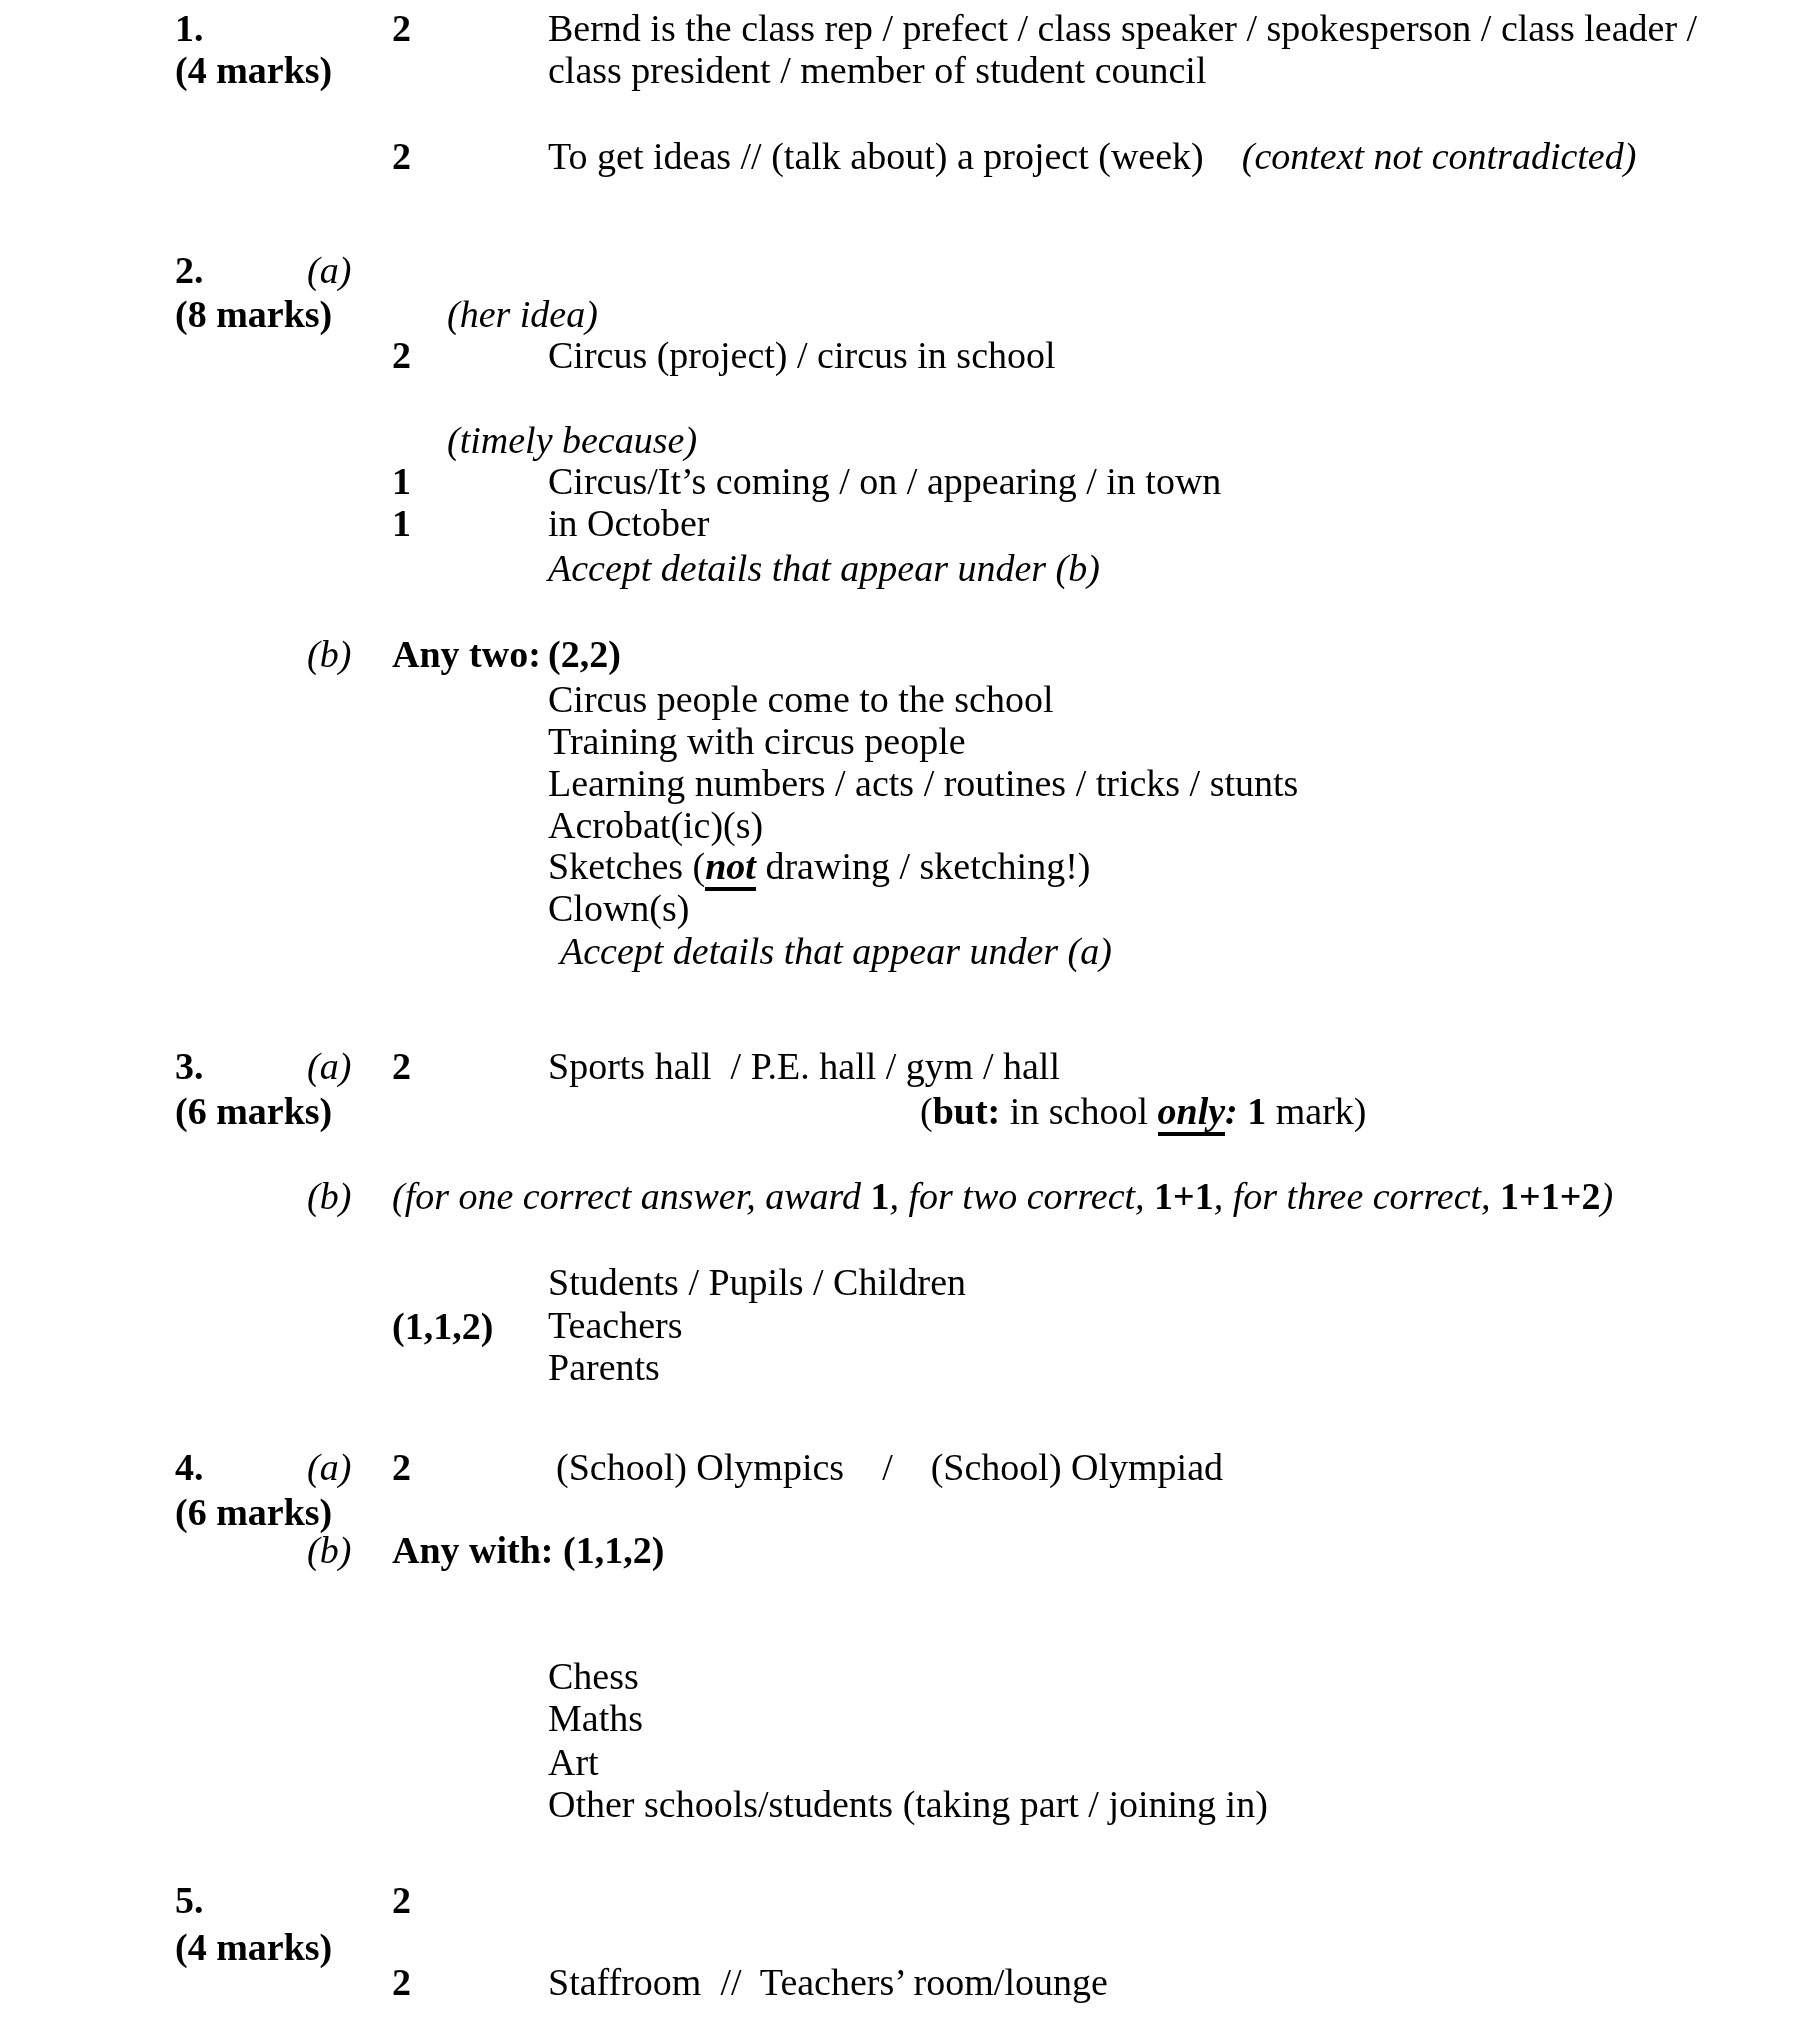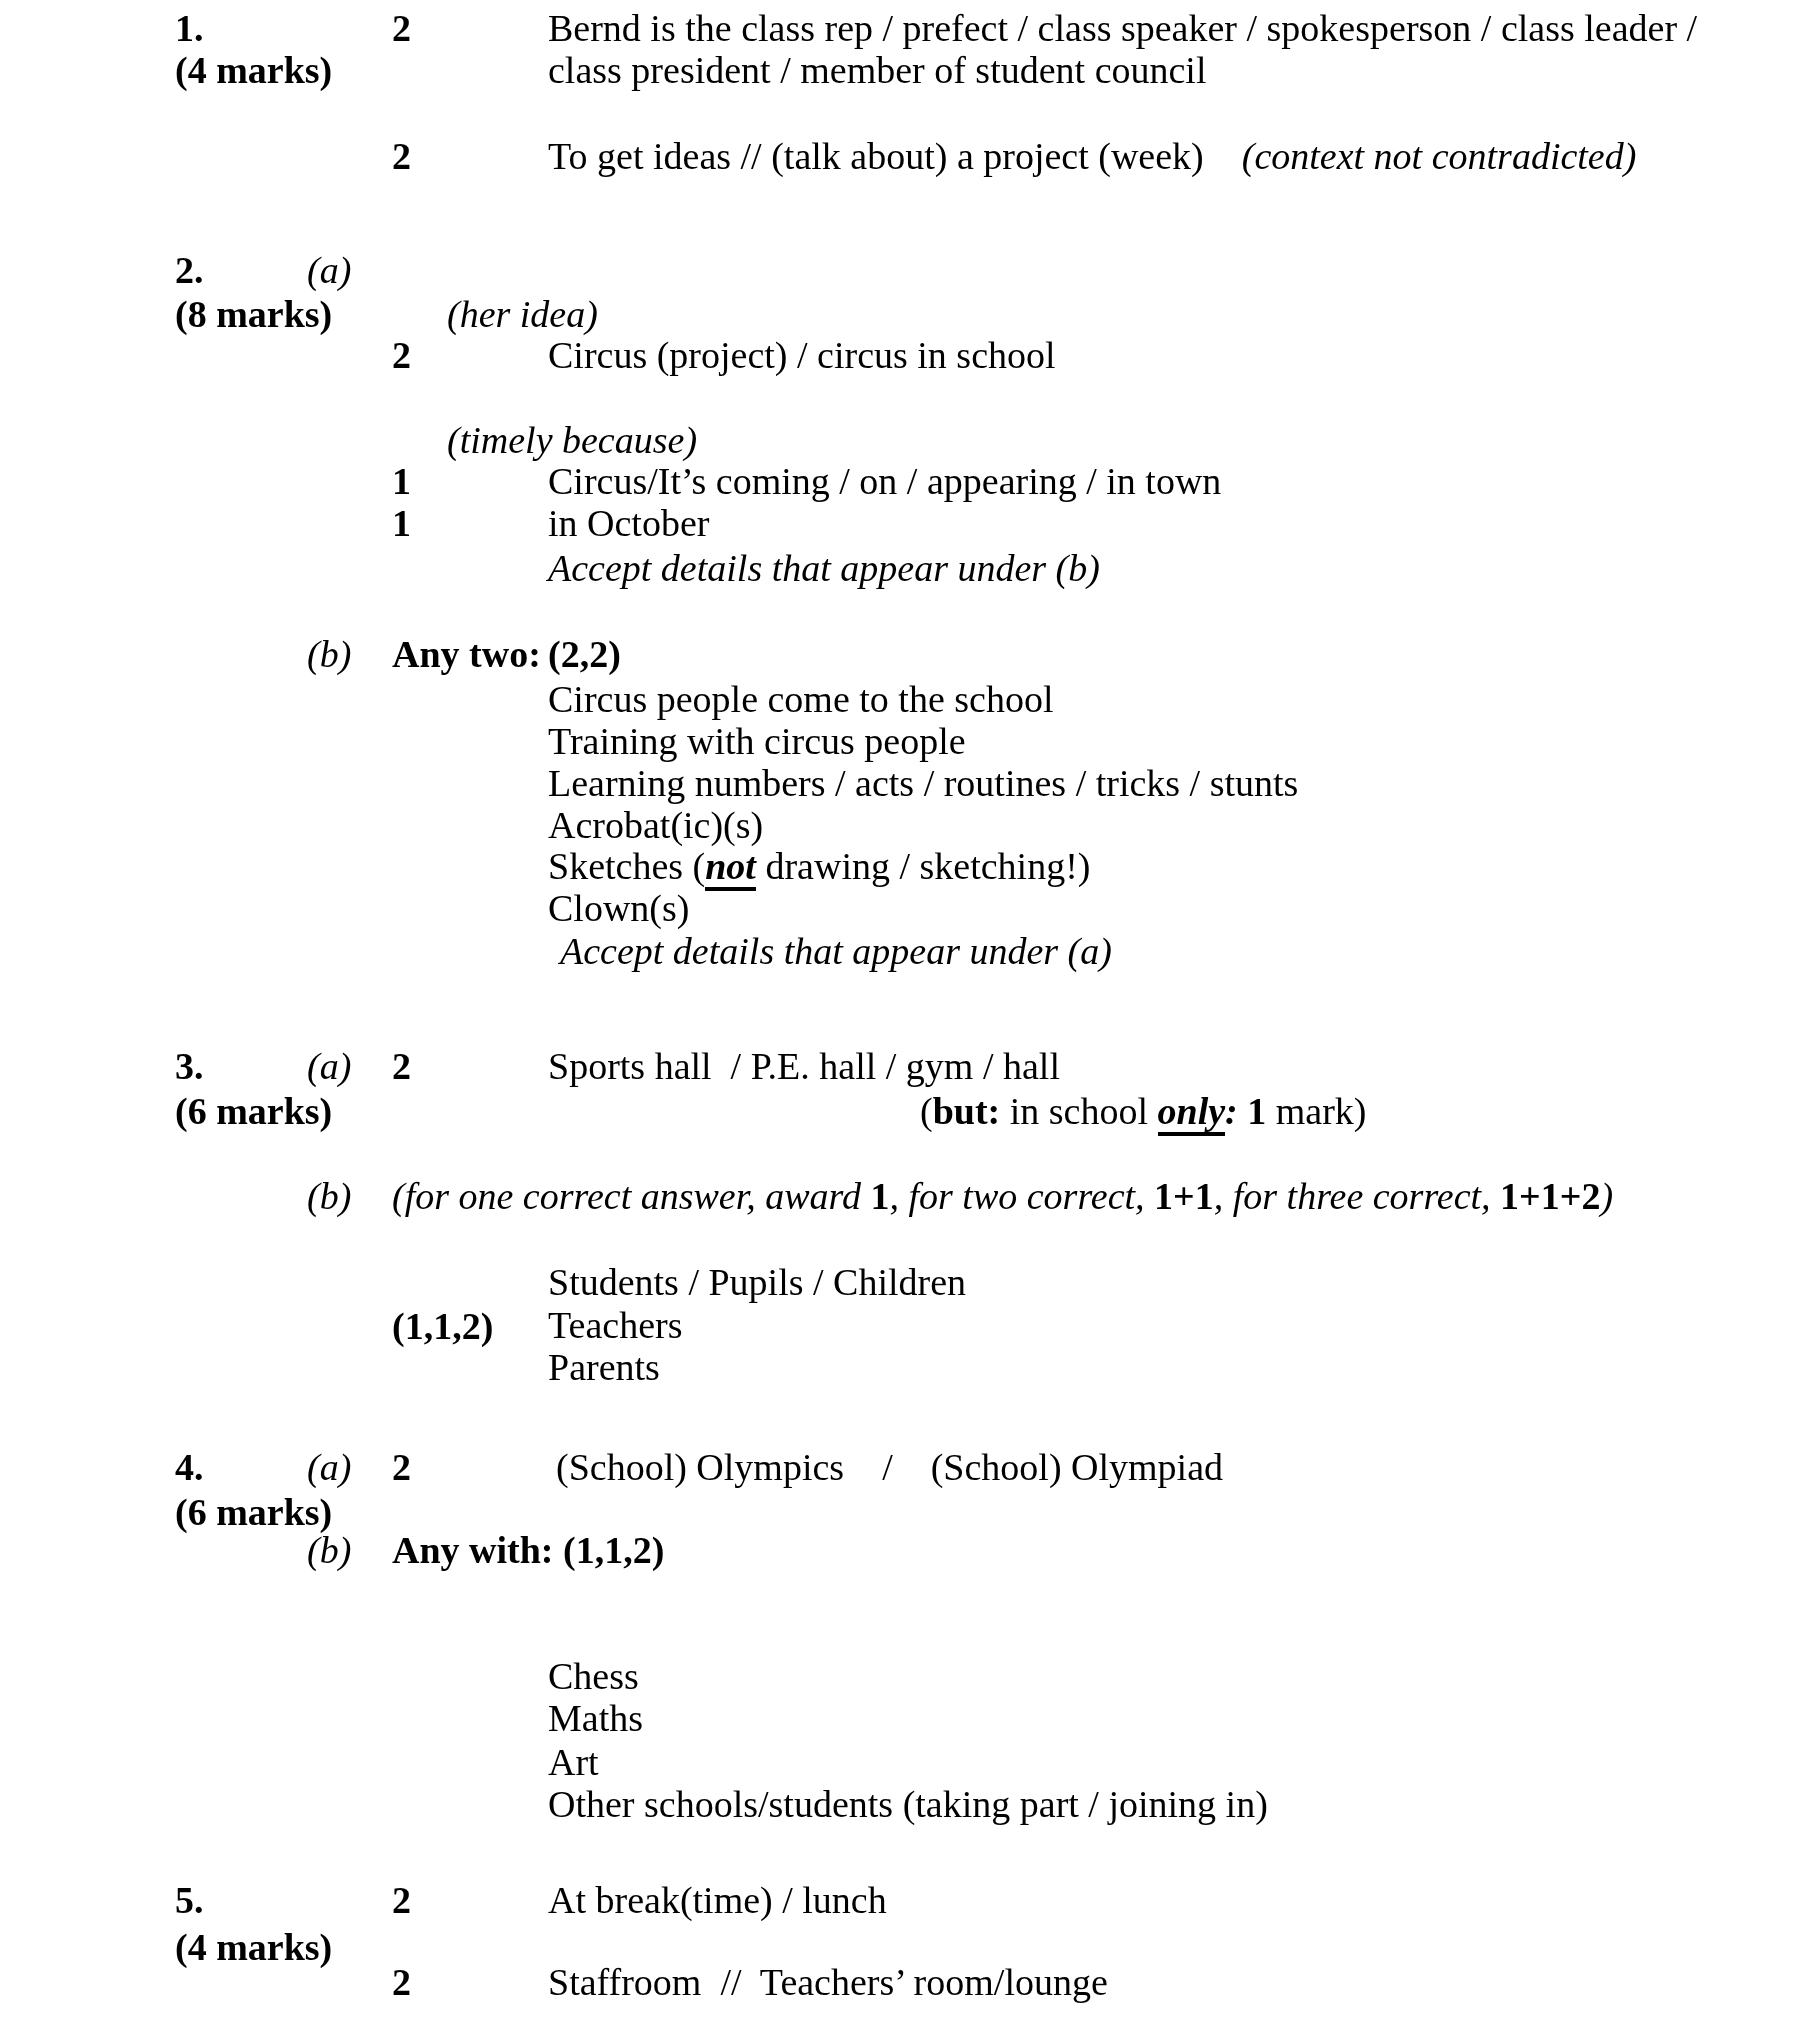--- a/index.html
+++ b/index.html
@@ -149,21 +149,20 @@
     </div>
     <div class="line" style="top: 1740px;">
       <span class="col" style="left: 548px;"><span class="run s-r">Art</span></span>
     </div>
     <div class="line" style="top: 1782px;">
       <span class="col" style="left: 548px;"><span class="run s-r">Other schools/students (taking part / joining in)</span></span>
     </div>
     <div class="line" style="top: 1878px;">
       <span class="col" style="left: 175px;"><span class="run s-b">5.</span></span>
       <span class="col" style="left: 392px;"><span class="run s-b">2</span></span>
-      <span class="col" style="left: 548px;"><span class="run s-r">At break(time) / lunch</span></span>
     </div>
     <div class="line" style="top: 1925px;">
       <span class="col" style="left: 175px;"><span class="run s-b">(4 marks)</span></span>
     </div>
     <div class="line" style="top: 1960px;">
       <span class="col" style="left: 392px;"><span class="run s-b">2</span></span>
       <span class="col" style="left: 548px;"><span class="run s-r">Staffroom  //  Teachers’ room/lounge</span></span>
     </div>
   </div>
 

